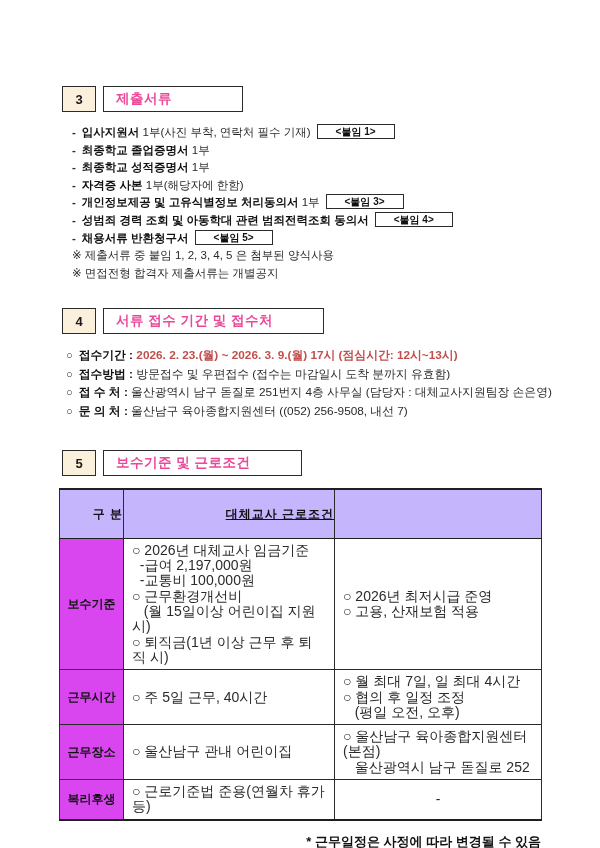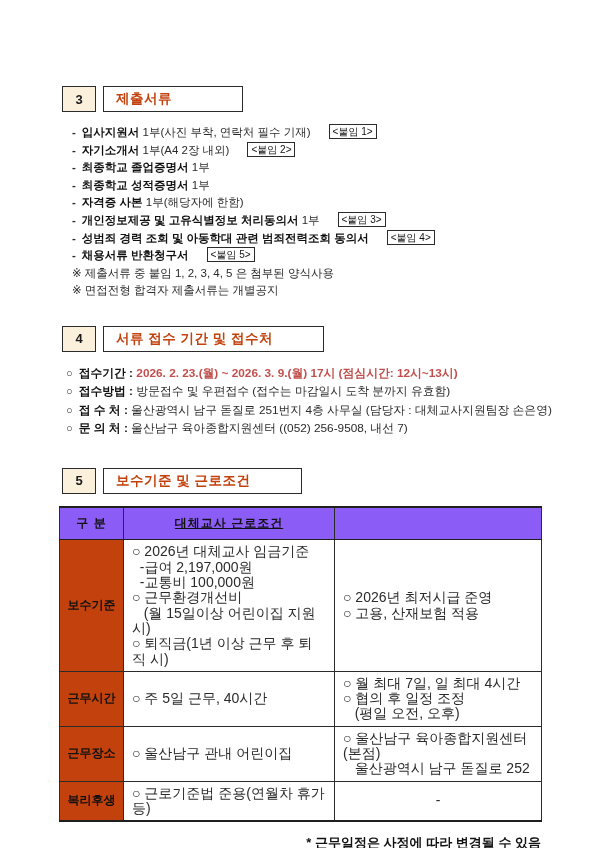--- a/index.html
+++ b/index.html
@@ -13,75 +13,74 @@
 
   
   .sec-header { display:flex; align-items:stretch; margin-bottom:12px; }
   .sec-num {
     width:34px; min-height:25px; background:#faf0dc; border:1.6px solid #2b2b2b;
     display:flex; align-items:center; justify-content:center;
     font-weight:bold; font-size:13px; color:#1a1a1a;
   }
   .sec-title {
     border:1.6px solid #2b2b2b; margin-left:7px; min-width:140px;
-    padding:3px 50px 3px 12px; font-weight:bold; font-size:13.5px; color:#c2410c;
+    padding:3px 50px 3px 12px; font-weight:bold; font-size:13.5px; color:#ec4899;
     display:flex; align-items:center; letter-spacing:0.5px;
   }
 
   
   .doc-list { padding-left:10px; margin-bottom:26px; }
   .doc-line { font-size:11.5px; line-height:17.6px; color:#2a2a2a; white-space:nowrap; }
   .doc-line .dash { margin-right:6px; font-weight:bold; }
   .doc-line .b { font-weight:bold; color:#111;margin-top:15px; }
   .badge {
-    display:inline-block; border:1.2px solid #2b2b2b; font-size:10px; font-weight:normal;
-    padding:0 3px; margin-left:18px; line-height:13px; vertical-align:1px; color:#111;
+    display:inline-block; border:1.2px solid #2b2b2b; font-size:10px; font-weight:bold;
+    padding:0 18px; margin-left:6px; line-height:13px; vertical-align:1px; color:#111;
   }
   .note-line { font-size:11.5px; line-height:17.6px; color:#2a2a2a; }
 
   
   .recv-list { padding-left:4px; margin-bottom:30px; }
   .info-line { font-size:11.8px; line-height:18.5px; white-space:nowrap; color:#2a2a2a; }
   .info-line .circ { margin-right:6px; font-size:11px; }
   .info-line .lbl { font-weight:bold; color:#111;text-align:center; }
   .info-line.red .val { color:#c0504d; font-weight:bold; }
 
   
   table.cond { border-collapse:collapse; width:482px; margin-left:-3px; table-layout:fixed;
     border-top:2.6px solid #1f1f1f; border-bottom:2.6px solid #1f1f1f;
     border-left:1.4px solid #1f1f1f; border-right:1.4px solid #1f1f1f; }
   table.cond col.c1 { width:64px; } table.cond col.c2 { width:211px; } table.cond col.c3 { width:207px; }
   table.cond th, table.cond td { border:1px solid #2b2b2b; font-size:14px; vertical-align:middle; }
   table.cond thead th {
-    background:#8b5cf6; text-align:center; font-weight:bold; color:#111;
-    height:33px; border-bottom:1.8px solid #1f1f1f; font-size:12px; letter-spacing:1px;
+    background:#c4b5fd; text-align:right; font-weight:bold; color:#111;
+    height:49px; border-bottom:1.8px solid #1f1f1f; font-size:12px; letter-spacing:1px;
   }
   table.cond thead th.u { text-decoration:underline; }
-  table.cond tbody th { font-weight:bold; text-align:center; color:#111; font-size:12px; background:#c2410c; }
+  table.cond tbody th { font-weight:bold; text-align:center; color:#111; font-size:12px; background:#d946ef; }
   table.cond tbody td { padding:4px 8px; line-height:15.3px; color:#2a2a2a; }
   .pre { white-space:pre-wrap; display:block; }
   .blue { display:block; color:#1414dc; font-weight:bold; white-space:pre-wrap; }
   td.center { text-align:center; }
 
   .footnote { width:482px; margin-left:-3px; text-align:right; font-weight:bold;
     font-size:13px; color:#111; margin-top:12px; }
 </style>
 </head>
 <body>
 
 <div class="page">
 
   <div class="sec-header">
     <div class="sec-num">3</div>
     <div class="sec-title">제출서류</div>
   </div>
 
   <div class="doc-list">
     <div class="doc-line"><span class="dash">-</span><span class="b">입사지원서</span><span> 1부(사진 부착, 연락처 필수 기재)</span><span class="badge">&lt;붙임 1&gt;</span></div>
-    <div class="doc-line"><span class="dash">-</span><span class="b">자기소개서</span><span> 1부(A4 2장 내외)</span><span class="badge">&lt;붙임 2&gt;</span></div>
     <div class="doc-line"><span class="dash">-</span><span class="b">최종학교 졸업증명서</span><span> 1부</span></div>
     <div class="doc-line"><span class="dash">-</span><span class="b">최종학교 성적증명서</span><span> 1부</span></div>
     <div class="doc-line"><span class="dash">-</span><span class="b">자격증 사본</span><span> 1부(해당자에 한함)</span></div>
     <div class="doc-line"><span class="dash">-</span><span class="b">개인정보제공 및 고유식별정보 처리동의서</span><span> 1부</span><span class="badge">&lt;붙임 3&gt;</span></div>
     <div class="doc-line"><span class="dash">-</span><span class="b">성범죄 경력 조회 및 아동학대 관련 범죄전력조회 동의서</span><span class="badge">&lt;붙임 4&gt;</span></div>
     <div class="doc-line"><span class="dash">-</span><span class="b">채용서류 반환청구서</span><span class="badge">&lt;붙임 5&gt;</span></div>
     <div class="note-line">※ 제출서류 중 붙임 1, 2, 3, 4, 5 은 첨부된 양식사용</div>
     <div class="note-line">※ 면접전형 합격자 제출서류는 개별공지</div>
   </div>
 

